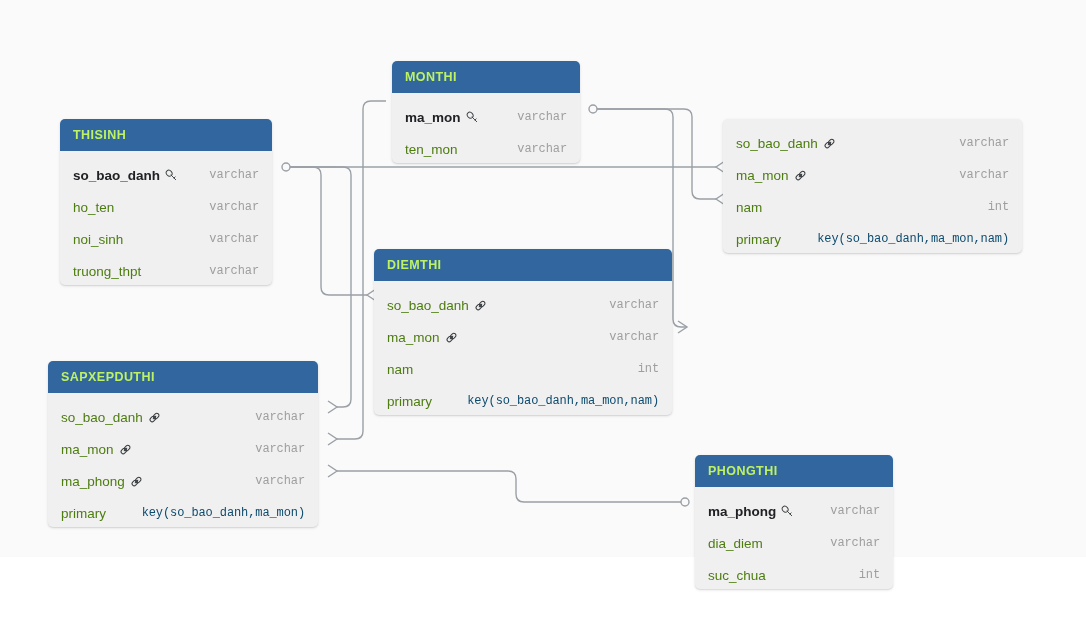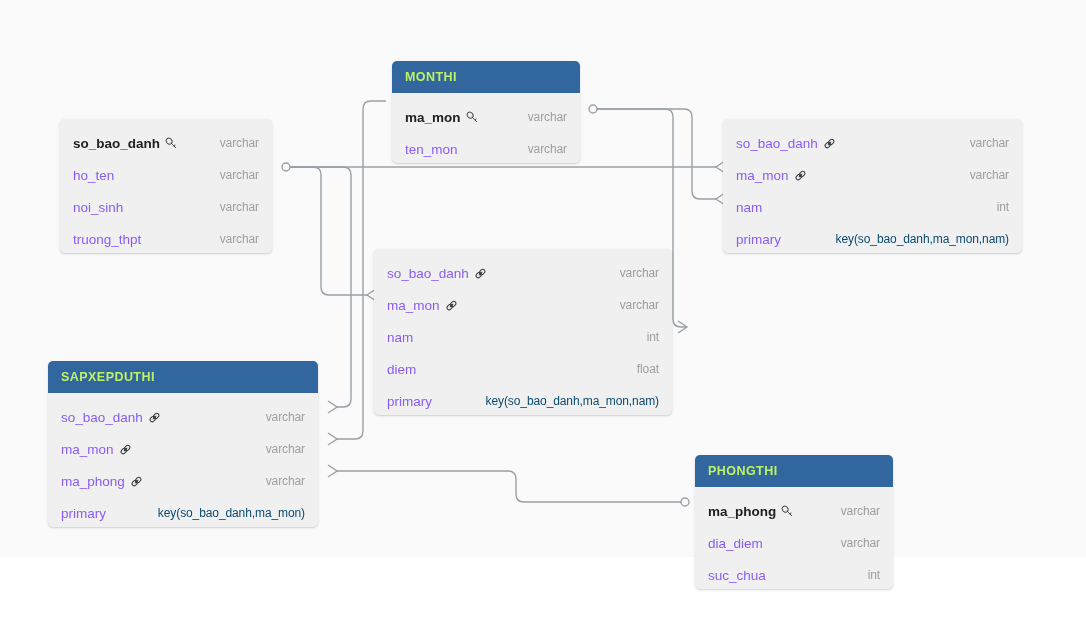--- a/index.html
+++ b/index.html
@@ -88,28 +88,28 @@
     padding: 16px 13px 0 13px;
     box-sizing: border-box;
     font-size: 13.5px;
     color: #3c4043;
   }
   .row .col-name {
     display: flex;
     align-items: center;
     gap: 5px;
     white-space: nowrap;
-    color: #8b5cf6;
+    color: #4d7c0f;
   }
   .row.pk .col-name {
     font-weight: bold;
     color: #202124;
   }
   .row .col-type {
-    font-family: Liberation Sans, sans-serif;
+    font-family: Liberation Mono, monospace;
     font-size: 12px;
     color: #9e9e9e;
     white-space: nowrap;
     letter-spacing: -0.1px;
   }
   .row.primary-row .col-type {
     color: #0c4a6e;
   }
   .icon {
     display: inline-flex;
@@ -142,20 +142,21 @@
       <path d="M 725 193 L 716 199 L 725 205" class="edge-marker-many"></path>
       <path d="M 376 289 L 367 295 L 376 301" class="edge-marker-many"></path>
       <path d="M 678 321 L 687 327 L 678 333" class="edge-marker-many"></path>
       <path d="M 328 401 L 337 407 L 328 413" class="edge-marker-many"></path>
       <path d="M 328 433 L 337 439 L 328 445" class="edge-marker-many"></path>
       <path d="M 328 465 L 337 471 L 328 477" class="edge-marker-many"></path>
     </svg>
 
   <div id="tables-layer">
       <div class="table-card" style="left: 60px; top: 119px; width: 212px;">
+        <div class="table-header">THISINH</div>
         <div class="table-body">
           <div class="row pk">
             <div class="col-name">
               <span>so_bao_danh</span>
               <span class="icon">
                 <svg viewBox="0 0 16 16" width="13" height="13" aria-hidden="true">
                   <g fill="none" stroke="#3c4043" stroke-width="1.15">
                     <ellipse cx="5.1" cy="5.1" rx="3.3" ry="3.9" transform="rotate(-42 5.1 5.1)"></ellipse>
                     <path d="M7.4 7.4 L13.2 13.2" stroke-linecap="round"></path>
                     <path d="M11.1 11.1 L12.5 9.7" stroke-linecap="round"></path>
@@ -251,20 +252,21 @@
           </div>
           <div class="row primary-row">
             <div class="col-name">
               <span>primary</span>
             </div>
             <div class="col-type">key(so_bao_danh,ma_mon,nam)</div>
           </div>
         </div>
       </div>
       <div class="table-card" style="left: 374px; top: 249px; width: 298px;">
+        <div class="table-header">DIEMTHI</div>
         <div class="table-body">
           <div class="row">
             <div class="col-name">
               <span>so_bao_danh</span>
               <span class="icon">
                 <svg viewBox="0 0 16 16" width="13" height="13" aria-hidden="true">
                   <g fill="none" stroke="#3c4043" stroke-width="1.3" stroke-linecap="round">
                     <path d="M6.4 9.6 L9.6 6.4"></path>
                     <path d="M9.0 3.6 A2.6 2.6 0 0 1 12.7 7.3 L11.2 8.8 A2.6 2.6 0 0 1 7.5 5.1 Z"></path>
                     <path d="M7.0 12.4 A2.6 2.6 0 0 1 3.3 8.7 L4.8 7.2 A2.6 2.6 0 0 1 8.5 10.9 Z"></path>
@@ -287,26 +289,20 @@
                 </svg>
               </span>
             </div>
             <div class="col-type">varchar</div>
           </div>
           <div class="row">
             <div class="col-name">
               <span>nam</span>
             </div>
             <div class="col-type">int</div>
-          </div>
-          <div class="row">
-            <div class="col-name">
-              <span>diem</span>
-            </div>
-            <div class="col-type">float</div>
           </div>
           <div class="row primary-row">
             <div class="col-name">
               <span>primary</span>
             </div>
             <div class="col-type">key(so_bao_danh,ma_mon,nam)</div>
           </div>
         </div>
       </div>
       <div class="table-card" style="left: 48px; top: 361px; width: 270px;">

